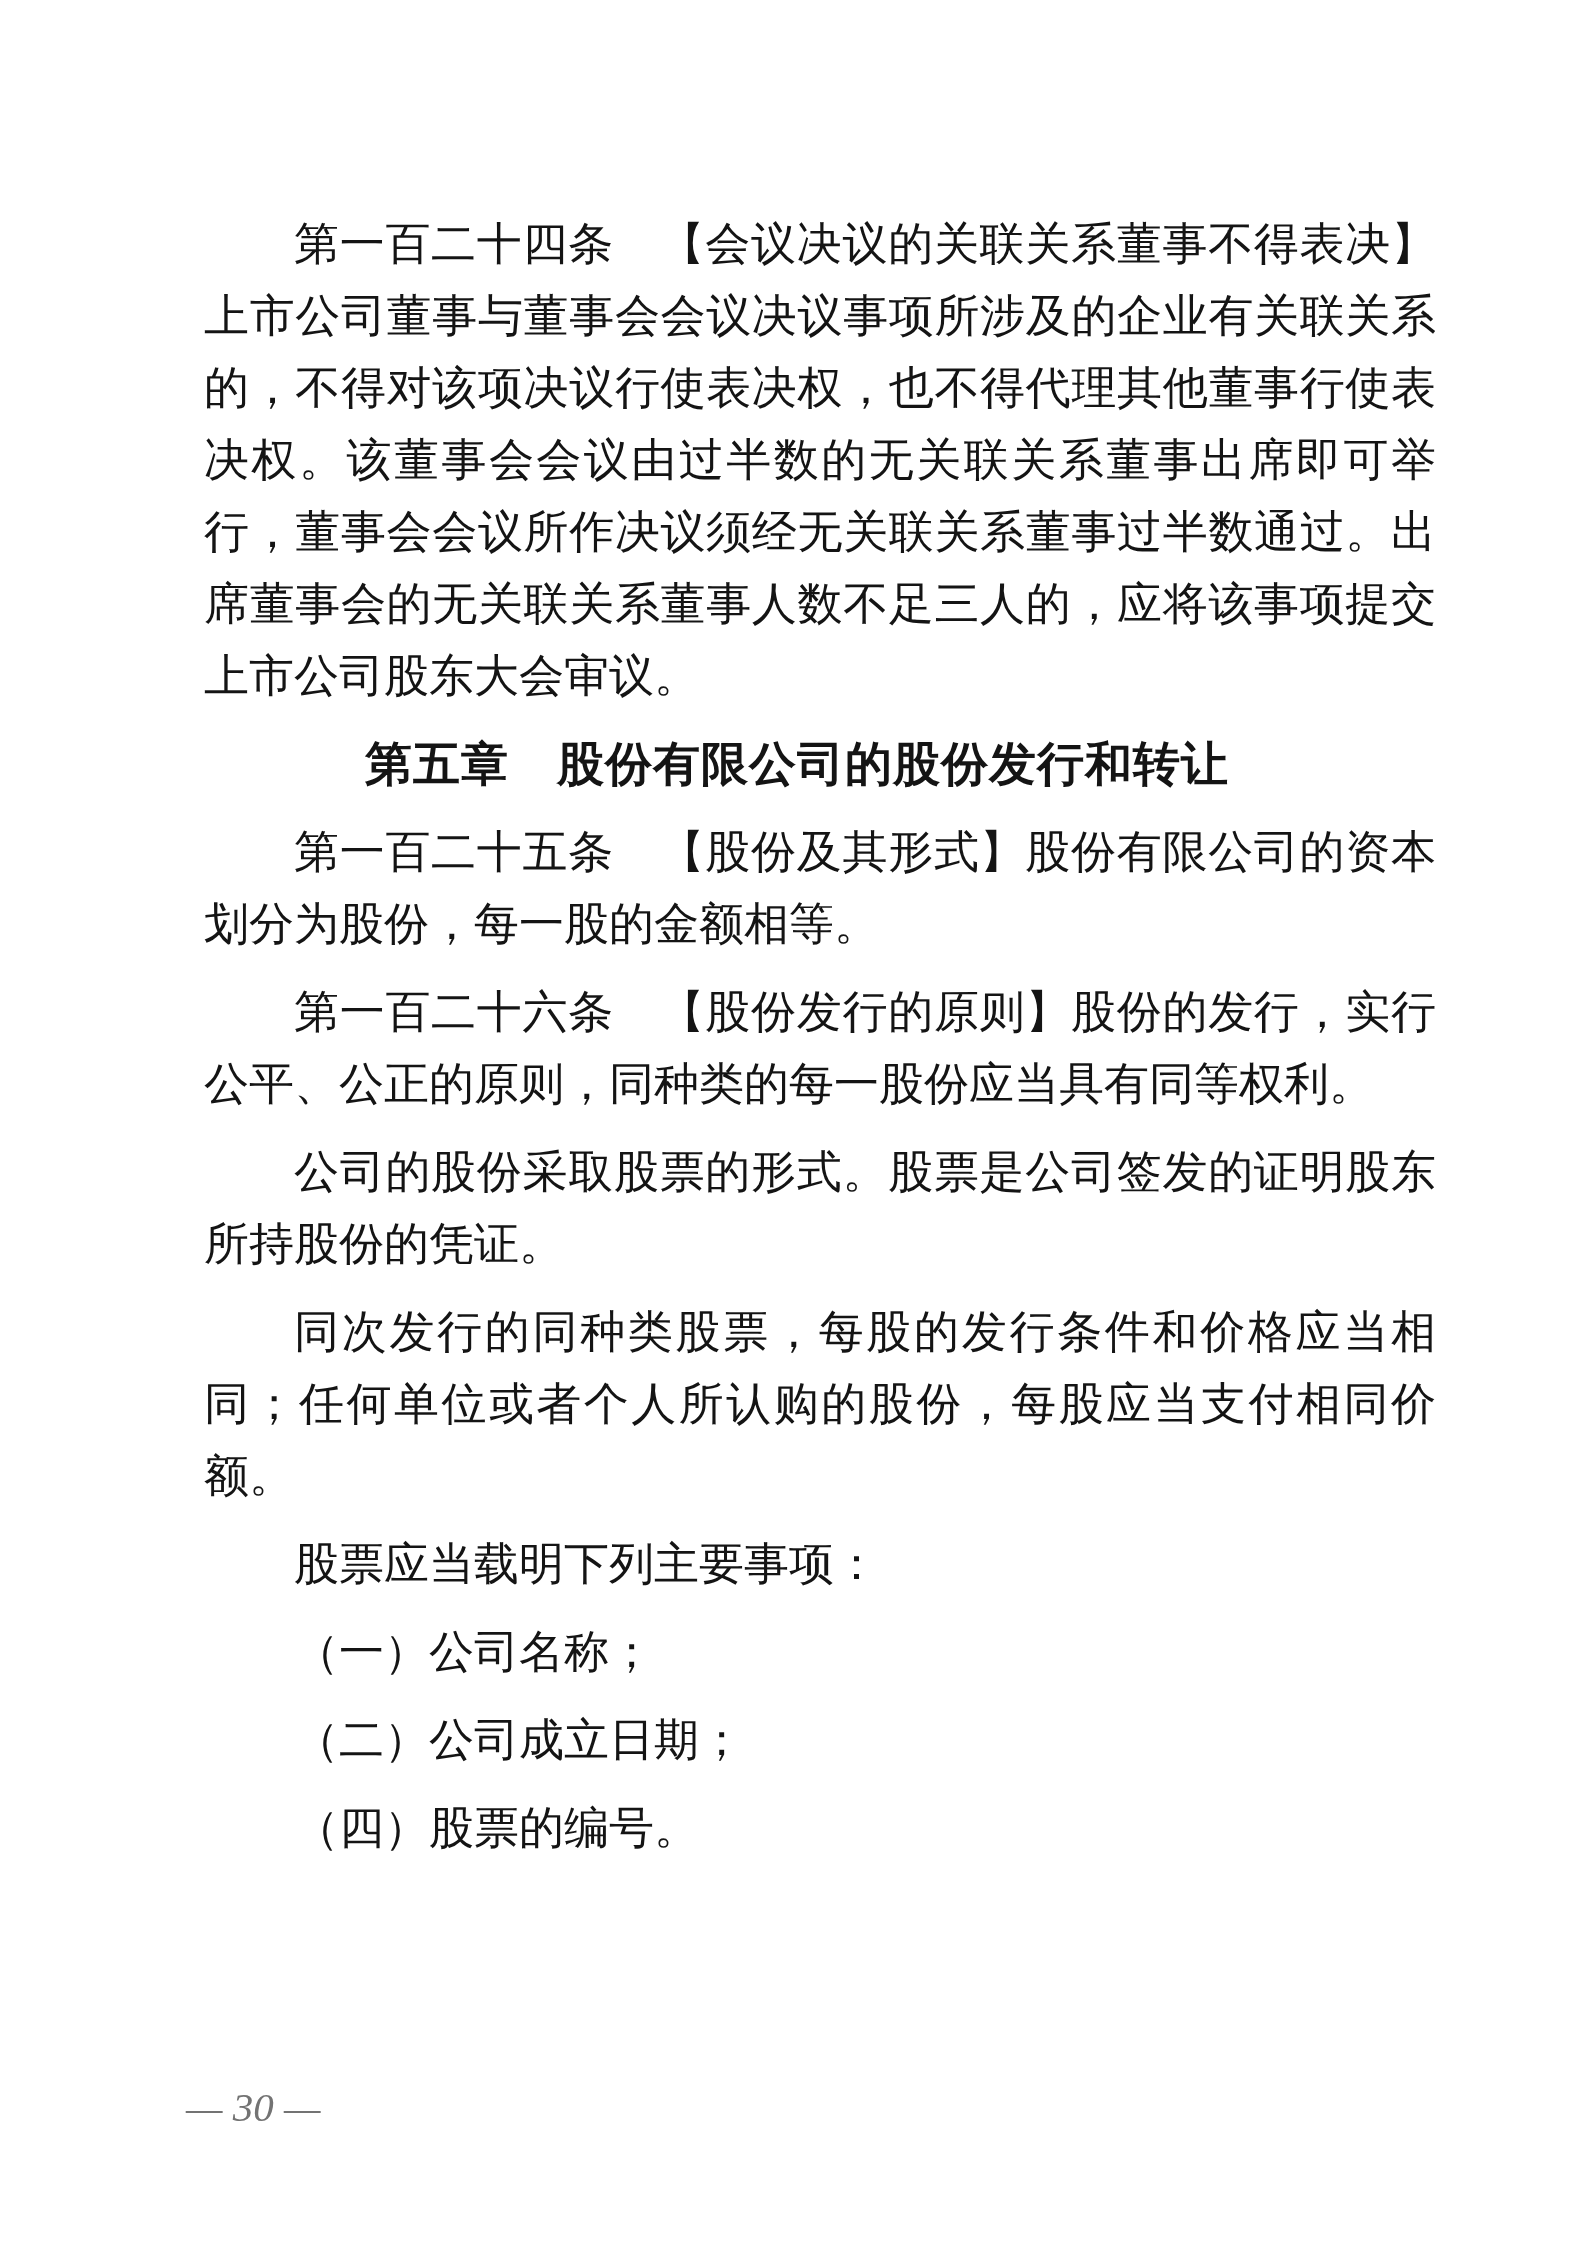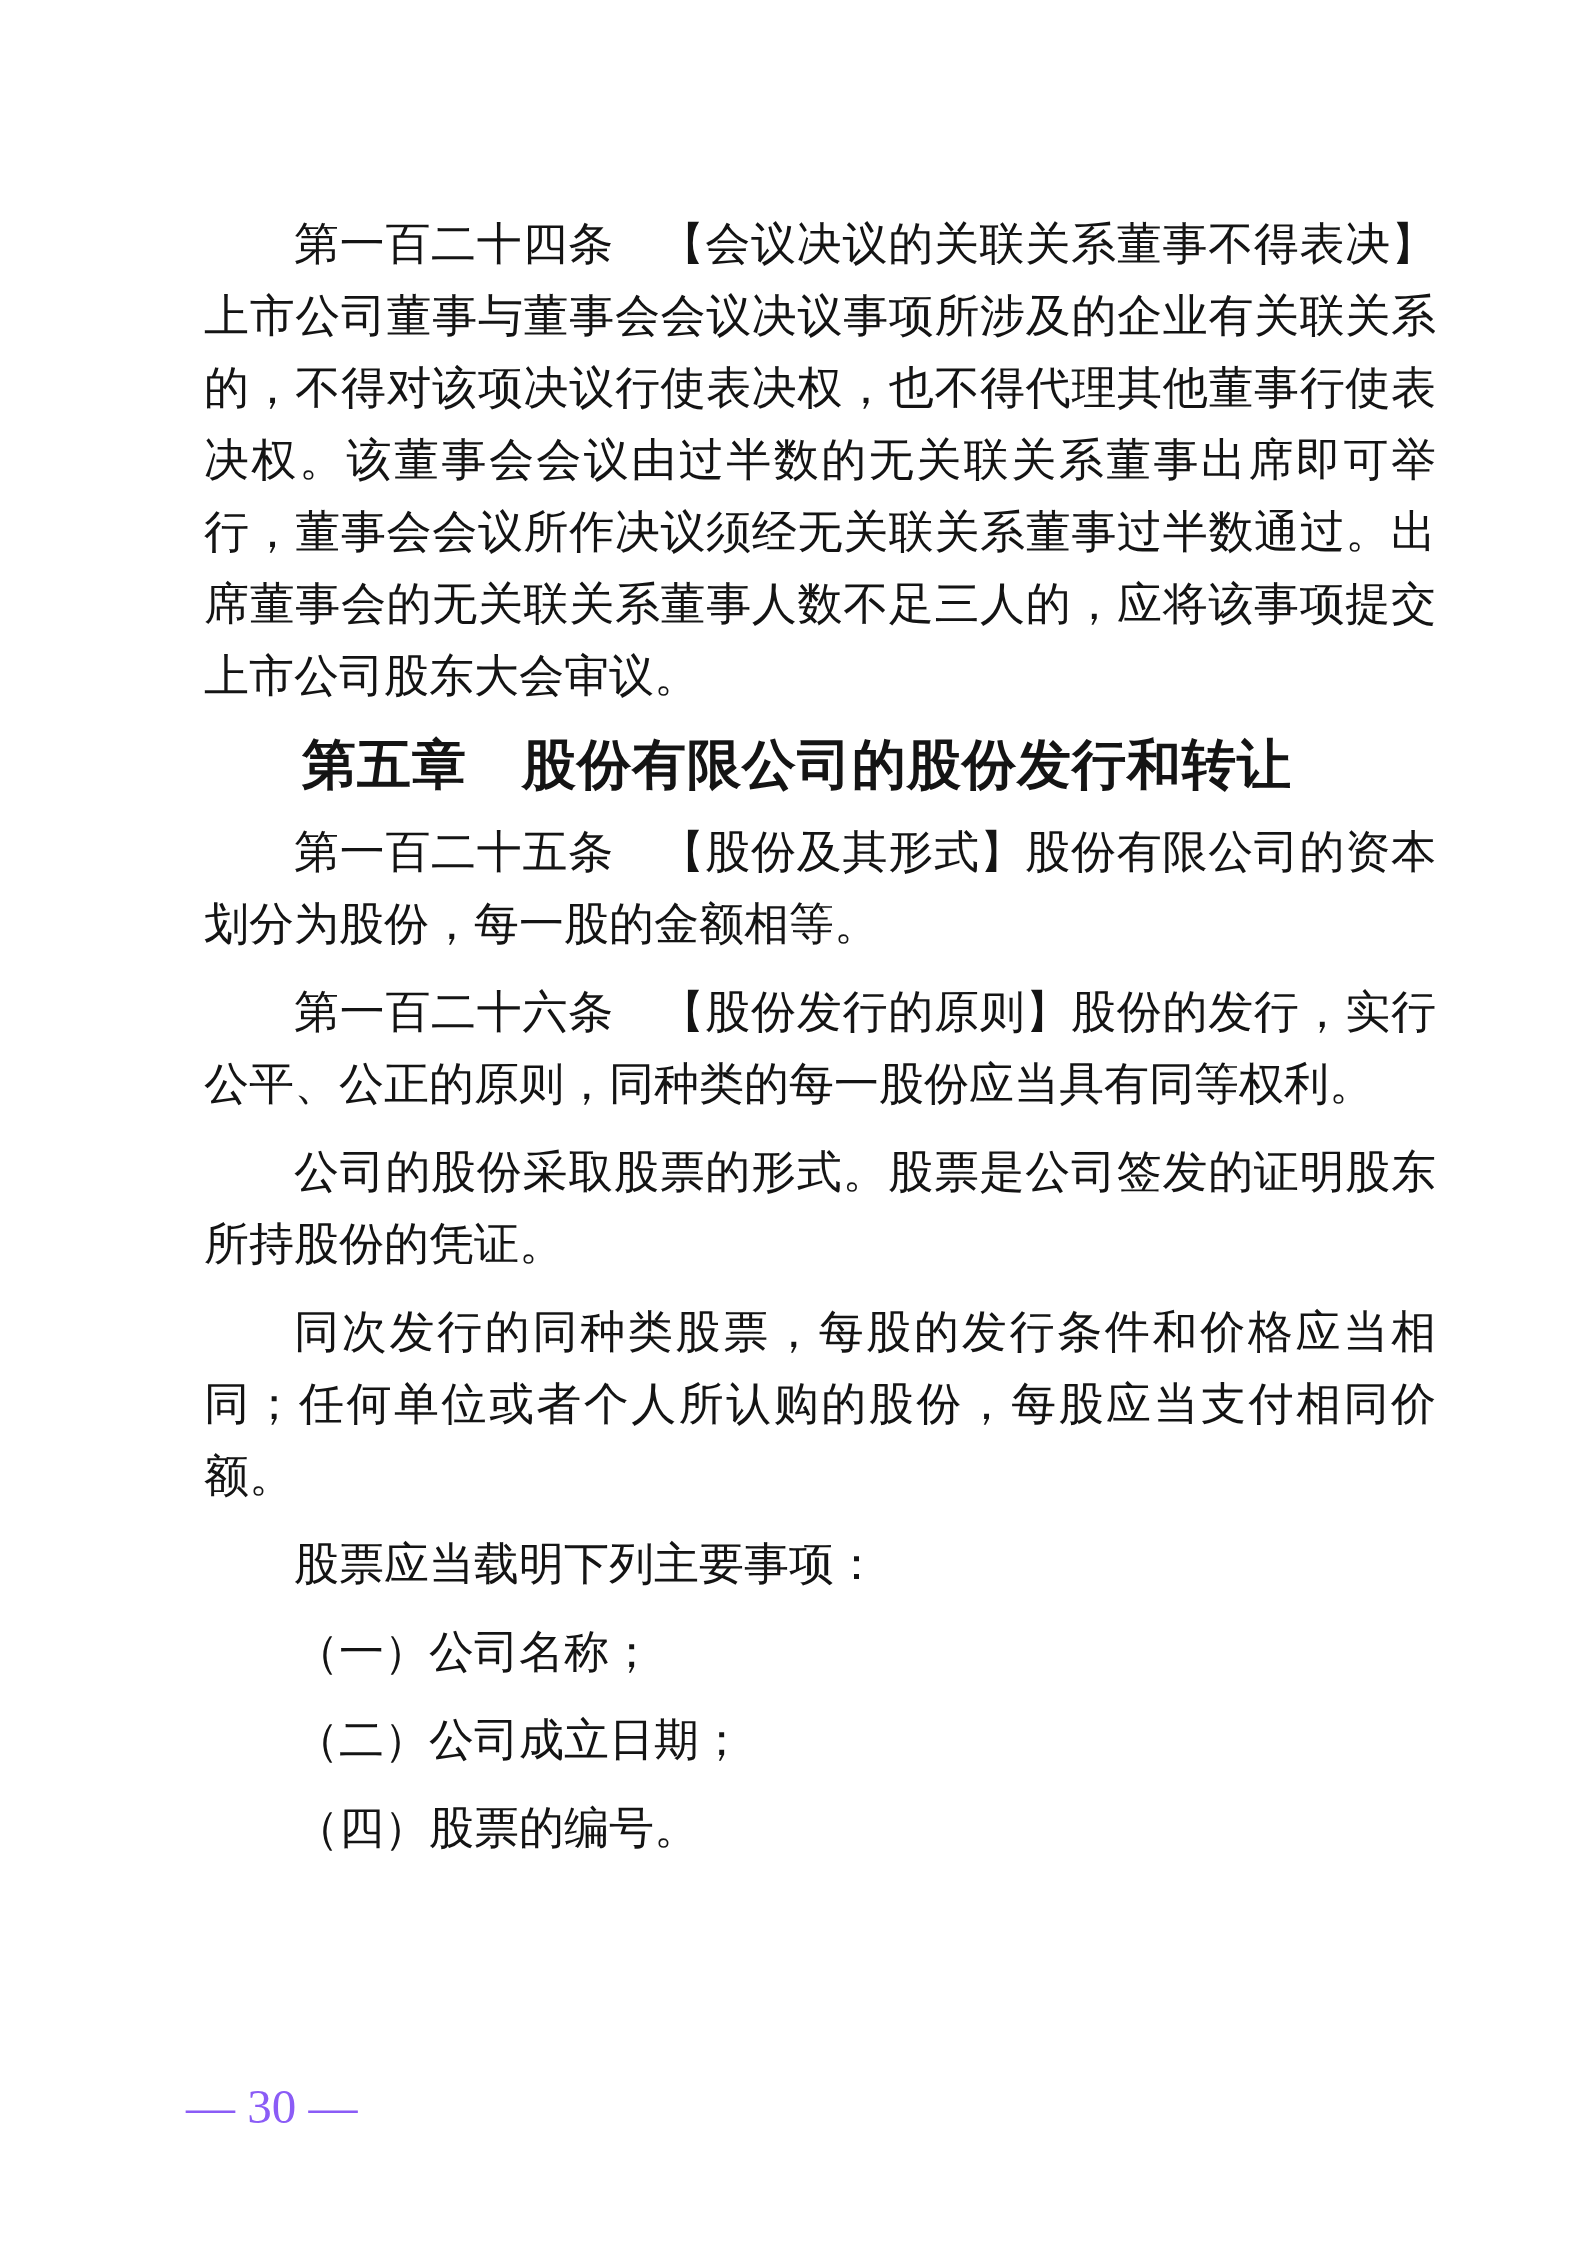--- a/index.html
+++ b/index.html
@@ -32,45 +32,46 @@
     margin: 16px;
     font-size: 45px;
     line-height: 72px;
     font-weight: normal;
     text-align: justify;
     text-indent: 2em;
     word-break: break-all;
   }
   .chapter-heading {
     margin: 0 46px 0 0;
-    font-size: 54px;
+    font-size: 47px;
     line-height: 72px;
     font-weight: bold;
     text-align: center;
     text-indent: 0;
     font-family: "Liberation Sans", "DejaVu Sans", sans-serif;
     letter-spacing: 1px;
   }
   .section-heading {
     margin: 0 46px 0 0;
     font-size: 45px;
     line-height: 72px;
     font-weight: bold;
     text-align: center;
     text-indent: 0;
     font-family: "Liberation Serif", "DejaVu Serif", serif;
   }
   .footer {
     position: absolute;
     left: 186px;
     top: 2071px;
-    font-size: 49px;
+    font-size: 41px;
     line-height: 72px;
-    color: #8b5cf6;
+    color: #737373;
     white-space: pre;
+    font-style: italic;
   }
 </style>
 </head>
 <body>
 
 <div class="page">
   <main class="doc">
     <p class="para">第一百二十四条　【会议决议的关联关系董事不得表决】上市公司董事与董事会会议决议事项所涉及的企业有关联关系的，不得对该项决议行使表决权，也不得代理其他董事行使表决权。该董事会会议由过半数的无关联关系董事出席即可举行，董事会会议所作决议须经无关联关系董事过半数通过。出席董事会的无关联关系董事人数不足三人的，应将该事项提交上市公司股东大会审议。</p>
     <h1 class="chapter-heading">第五章　股份有限公司的股份发行和转让</h1>
     <p class="para">第一百二十五条　【股份及其形式】股份有限公司的资本划分为股份，每一股的金额相等。</p>

